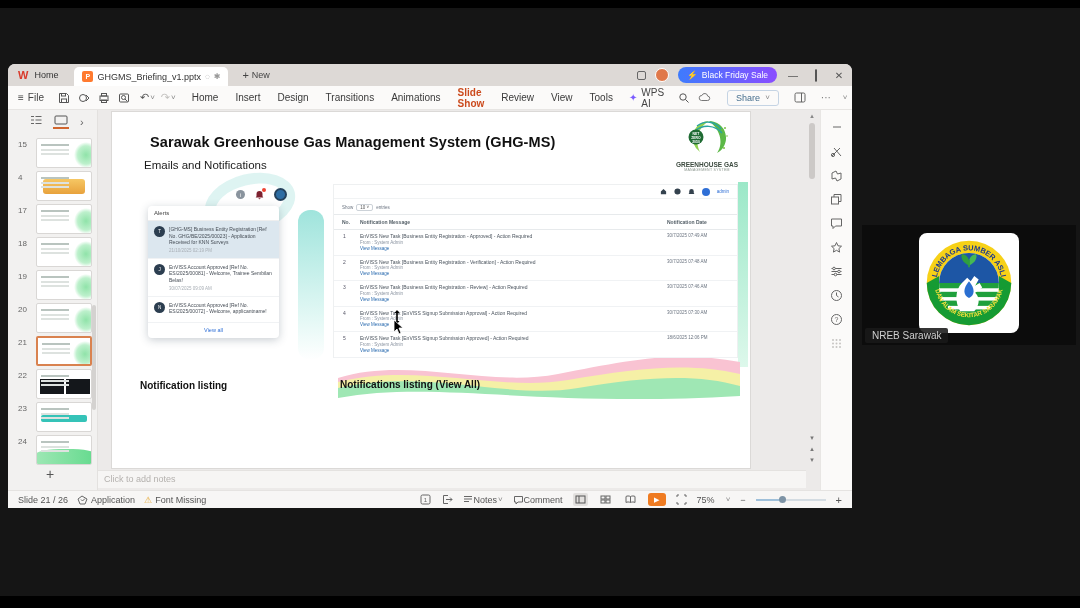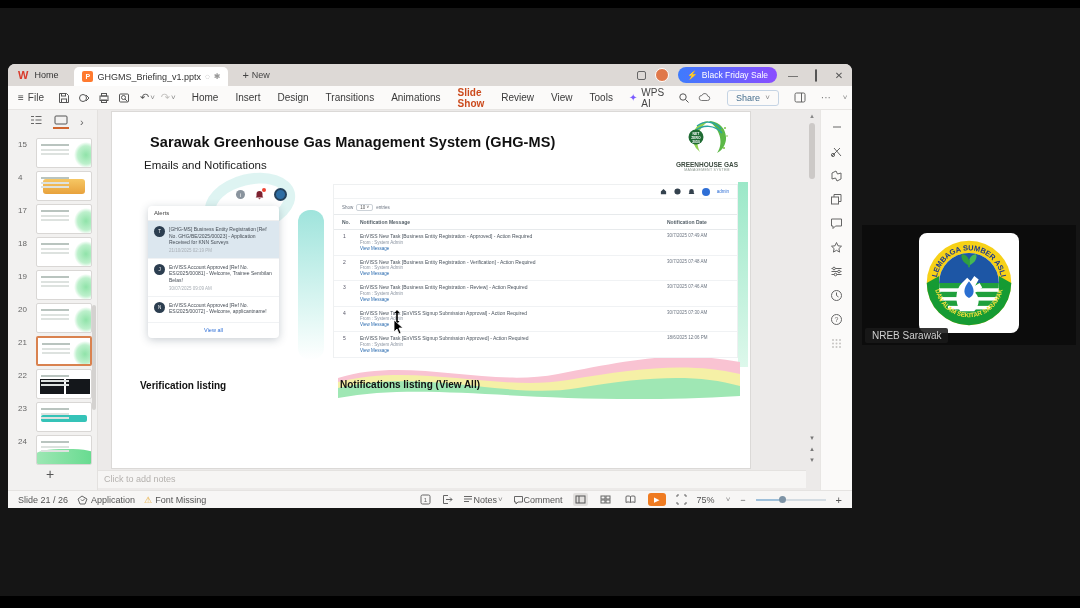--- a/index.html
+++ b/index.html
@@ -478,21 +478,21 @@
               </div>
           </div>
 
           <svg class="wave" viewBox="0 0 402 72">
             <path d="M0 30 C70 8 150 40 220 26 C290 12 340 2 402 14 L402 72 L0 72 Z" fill="#f9c3d2"></path>
             <path d="M0 34 C80 14 160 44 230 32 C300 20 350 14 402 26 L402 72 L0 72 Z" fill="#f5f0a6"></path>
             <path d="M0 40 C90 20 170 52 240 40 C310 28 360 26 402 38 L402 72 L0 72 Z" fill="#9fe7b4"></path>
             <path d="M0 50 C100 32 200 60 402 48 L402 72 L0 72 Z" fill="#fff"></path>
           </svg>
 
-          <div class="cap cap-left">Verification listing</div>
+          <div class="cap cap-left">Notification listing</div>
           <div class="cap cap-right">Notifications listing (View All)</div>
 
           <svg class="cursor" width="18" height="26" viewBox="0 0 18 26">
             <path d="M8 0l2.5 3h-1.7v4h-1.6V3H5.5zM8 14l-2.5-3h1.7V7h1.6v4h1.7z" fill="#000" transform="translate(1,0)"></path>
             <path d="M6 10v12l3-3 2 5 2-1-2-5h4z" fill="#000" stroke="#fff" stroke-width="0.8"></path>
           </svg>
         </div>
 
         <div class="notesbar">Click to add notes</div>
         <div class="vscroll">

